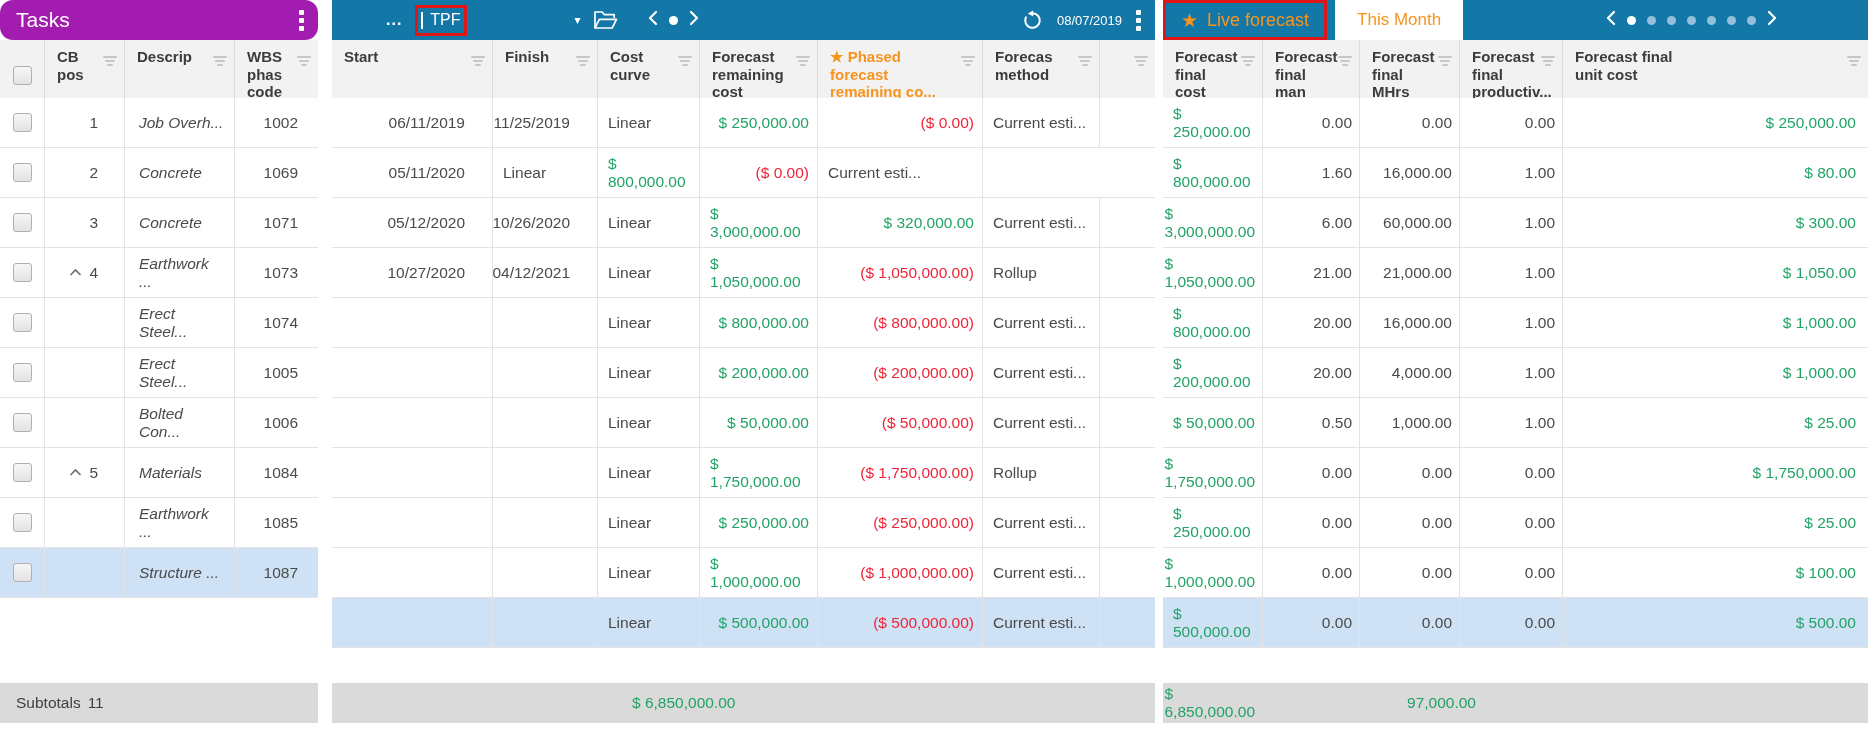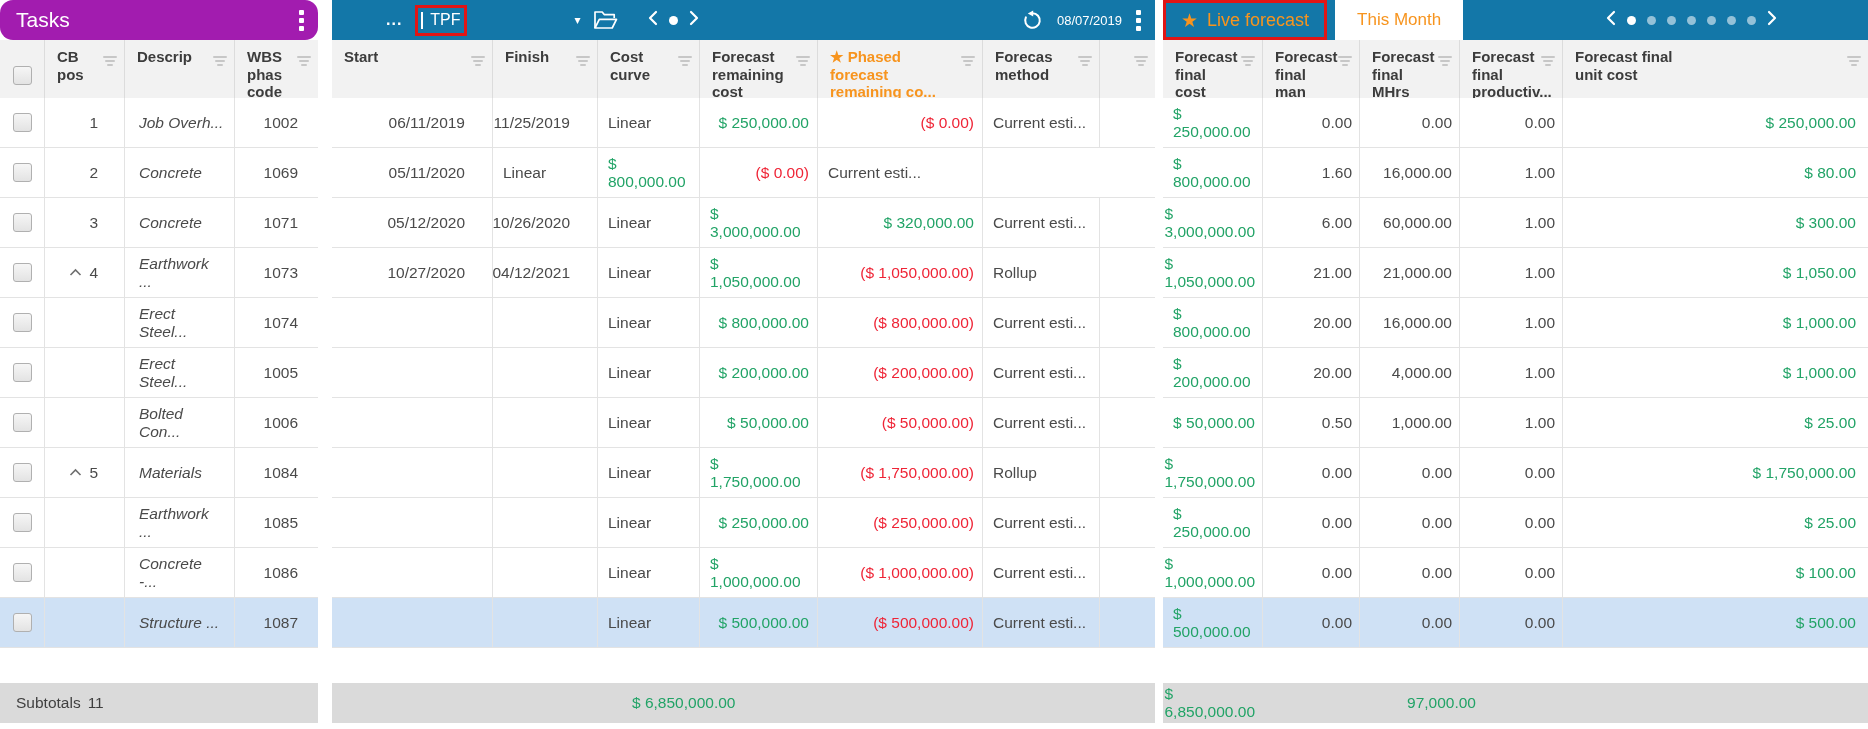--- a/index.html
+++ b/index.html
@@ -274,35 +274,20 @@
           </div>
           <div class="cell ar c-num">
 
             <span></span>
           </div>
           <div class="cell al c-desc">
             <span>Earthwork ...</span>
           </div>
           <div class="cell ar c-wbs last">
             <span>1085</span>
-          </div>
-        </div>
-        <div class="row grid-left">
-          <div class="cell al" style="justify-content:center;">
-            <span class="checkbox"></span>
-          </div>
-          <div class="cell ar c-num">
-
-            <span></span>
-          </div>
-          <div class="cell al c-desc">
-            <span>Concrete -...</span>
-          </div>
-          <div class="cell ar c-wbs last">
-            <span>1086</span>
           </div>
         </div>
         <div class="row grid-left selected">
           <div class="cell al" style="justify-content:center;">
             <span class="checkbox"></span>
           </div>
           <div class="cell ar c-num">
 
             <span></span>
           </div>

